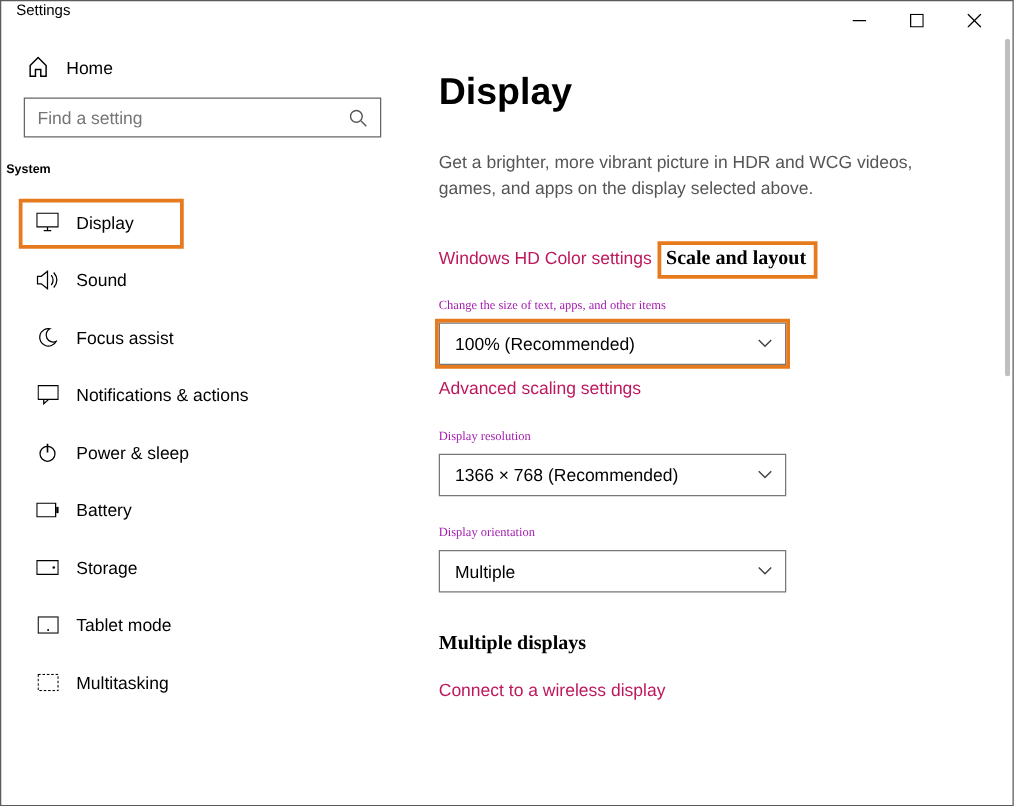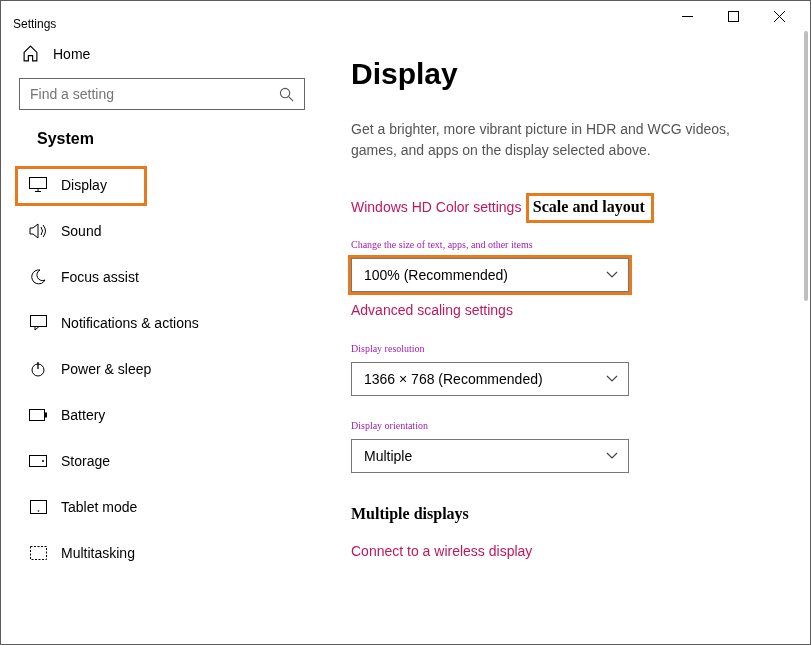--- a/index.html
+++ b/index.html
@@ -1,30 +1,30 @@
 <!DOCTYPE html>
 <html><head>
 <meta charset="utf-8">
 <style>
   * { box-sizing: border-box; margin: 0; padding: 0; font-family: "Segoe UI", Arial, sans-serif; }
   body { width: 811px; height: 645px; background: #fff; color: #000; overflow: hidden; position: relative; border: 1px solid #5b5b5b; }
-  .titlebar { height: 30px; display: flex; align-items: flex-end; padding: 0 8px; font-size: 12px; }
+  .titlebar { height: 30px; display: flex; align-items: flex-start; padding: 0 8px; font-size: 12px; }
   .titlebar-title { flex: 1; padding-left: 4px; }
   .titlebar-controls { display: flex; gap: 0; }
   .tb-btn { width: 46px; height: 30px; display: flex; align-items: center; justify-content: center; }
   .tb-btn svg { width: 11px; height: 11px; }
   .app { display: flex; height: calc(100% - 30px); }
   .sidebar { width: 322px; padding: 4px 0 0 0; }
   .home { display: flex; align-items: center; gap: 14px; padding: 10px 20px; font-size: 14px; }
   .home .icon { width: 18px; display:flex; align-items:center; justify-content:center; }
   .search-wrap { padding: 6px 18px 10px 18px; }
   .search { display: flex; align-items: center; border: 1px solid #666; height: 32px; padding: 0 10px; }
   .search input { flex: 1; border: none; outline: none; font-size: 14px; color: #7f1d1d; }
   .search .sicon { width: 16px; display:flex; align-items:center; justify-content:center; }
-  .category { font-weight: 600; font-size: 16px; padding: 10px 20px 14px 36px; }
+  .category { font-weight: 600; font-size: 10px; padding: 10px 20px 14px 4px; }
   .nav { display: flex; flex-direction: column; }
   .nav-item { display: flex; align-items: center; gap: 14px; padding: 14px 20px 14px 28px; font-size: 14px; cursor: default; }
   .nav-item .icon { width: 18px; height: 18px; display:flex; align-items:center; justify-content:center; flex-shrink:0; }
   .nav-item.selected { position: relative; }
   .sel-box { position: absolute; top: 4px; left: 14px; width: 132px; height: 40px; border: 3px solid #e87a1e; pointer-events: none; }
   .main { flex: 1; padding: 26px 30px 0 28px; position: relative; overflow: hidden; }
   .scrollbar { position: absolute; right: 2px; top: 0; width: 4px; height: 270px; background: #bfbfbf; border-radius: 2px; }
   h1 { font-size: 30px; font-weight: 600; margin-bottom: 28px; }
   .desc { font-size: 14px; color: #555; line-height: 1.5; max-width: 420px; }
   .link { color: #be185d; font-size: 14px; display: inline-block; margin-top: 10px; }

